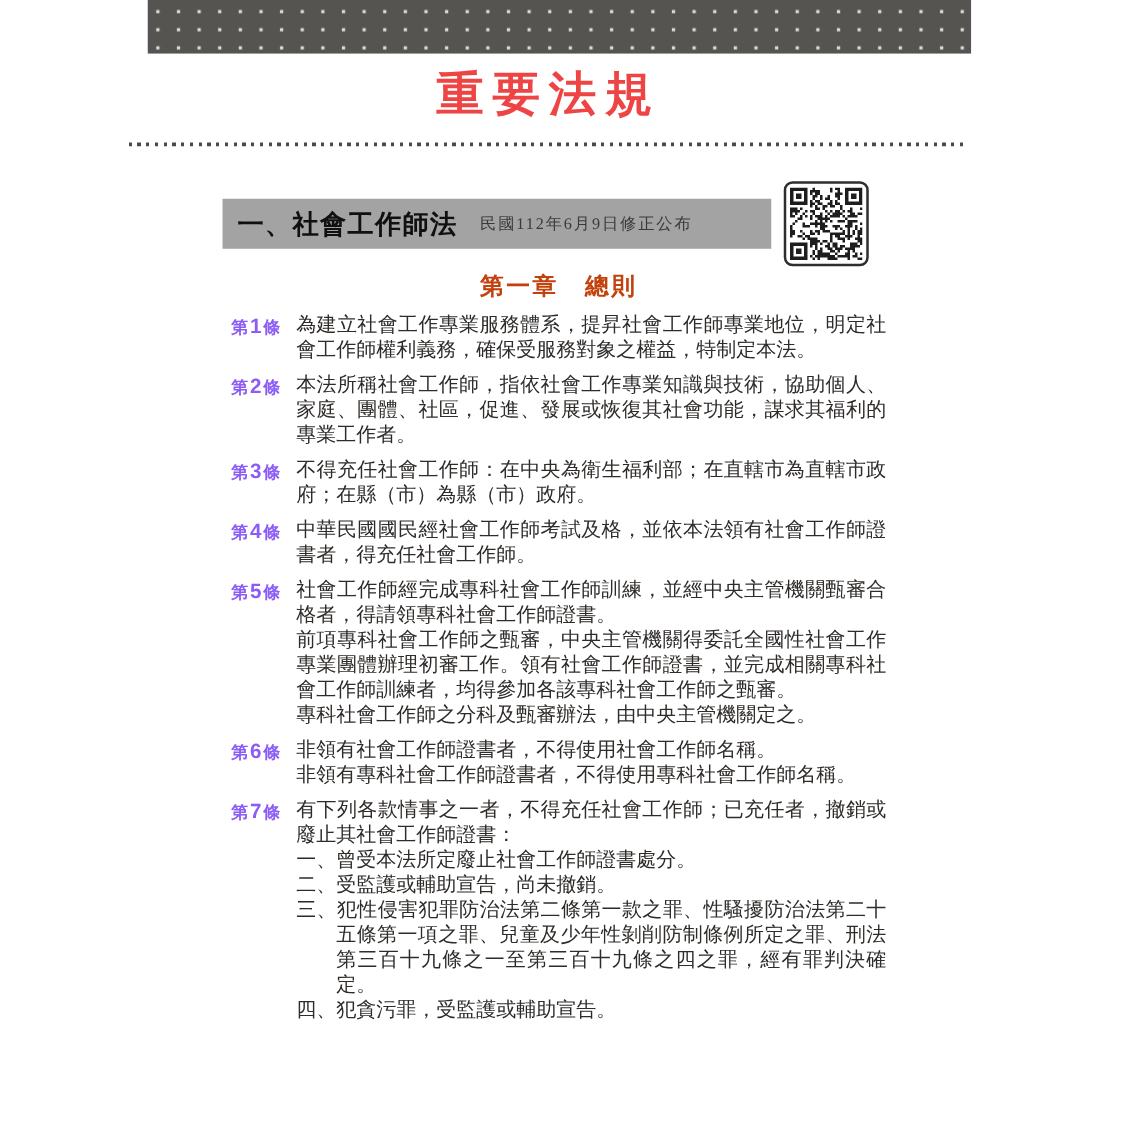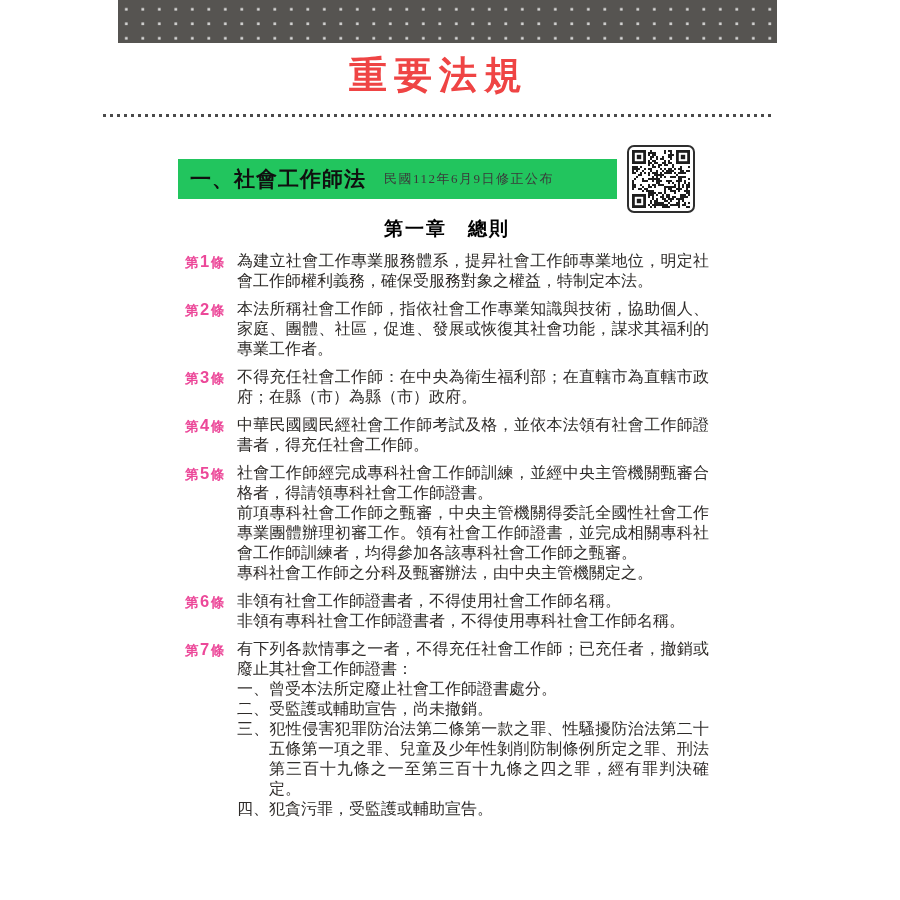--- a/index.html
+++ b/index.html
@@ -16,45 +16,45 @@
     font-weight:bold;font-size:38px;letter-spacing:7px;color:#ef4444;
   }
   
   .dotted-rule{
     position:absolute;left:103px;top:114px;width:672px;height:3px;
     background:repeating-linear-gradient(90deg,#4a4a4a 0 2.6px,transparent 2.6px 7px);
   }
   
   .section-header{position:absolute;left:178px;top:145px;width:517px;height:70px;}
   .section-band{
-    position:absolute;left:0;top:14px;width:439px;height:40px;background:#22c55e;
+    position:absolute;left:0;top:14px;width:439px;height:40px;background:#a3a3a3;
     display:flex;align-items:center;
   }
   .section-title{
     font-family:"Liberation Sans","DejaVu Sans",sans-serif;font-weight:bold;
     font-size:21px;color:#101010;margin-left:12px;letter-spacing:1px;white-space:nowrap;
   }
   .section-date{
     font-size:13px;color:#3a3a3a;margin-left:18px;letter-spacing:1.5px;white-space:nowrap;
   }
   .qr-box{
     position:absolute;right:0;top:0;width:68px;height:68px;box-sizing:border-box;
     border:2.5px solid #2e2e2e;border-radius:7px;background:#fff;padding:3px;
   }
   .qr-box svg{display:block;width:100%;height:100%;}
   
   .law-body{position:absolute;left:185px;top:216px;width:524px;}
   .chapter-heading{
     font-family:"Liberation Sans","DejaVu Sans",sans-serif;font-weight:bold;
-    font-size:19px;color:#000000;text-align:center;letter-spacing:2px;margin:0 0 9px 0;
+    font-size:19px;color:#c2410c;text-align:center;letter-spacing:2px;margin:0 0 9px 0;
   }
   .chapter-heading.second{margin-top:12px;}
   .article{display:flex;margin-bottom:8px;}
   .art-no{
-    flex:0 0 52px;font-weight:bold;color:#ec4899;font-size:13.5px;
+    flex:0 0 52px;font-weight:bold;color:#8b5cf6;font-size:13.5px;
     letter-spacing:0.5px;white-space:nowrap;line-height:20px;
   }
   .art-no .num{
     font-family:"Liberation Sans","DejaVu Sans",sans-serif;
     font-size:16.5px;font-weight:bold;padding:0 1px;
   }
   .art-body{flex:1;font-size:16px;line-height:20px;text-align:justify;color:#2e2b29;}
   .art-body p{margin:0;}
   .list-item{padding-left:2em;text-indent:-2em;}
 </style>

